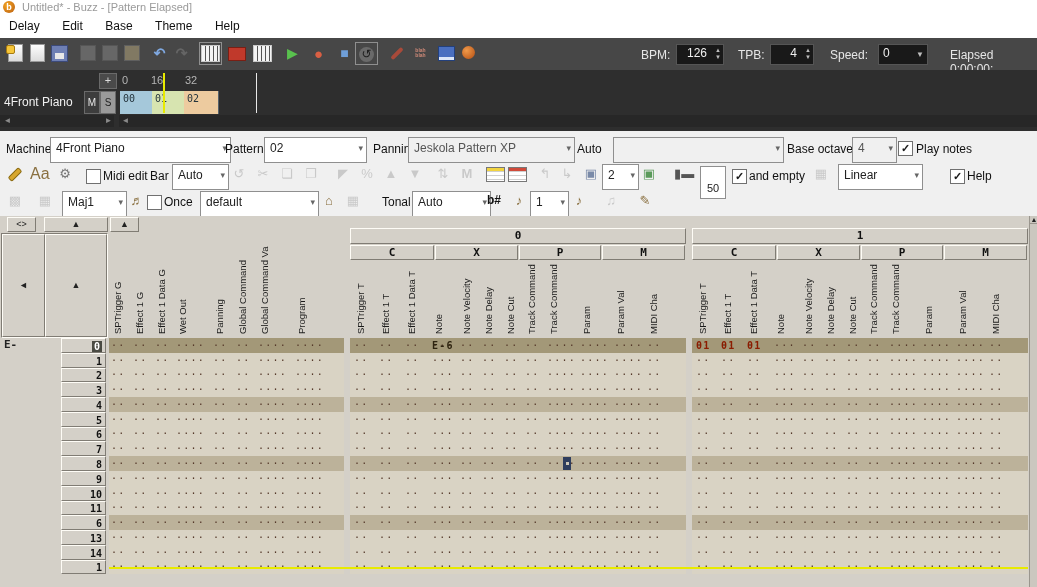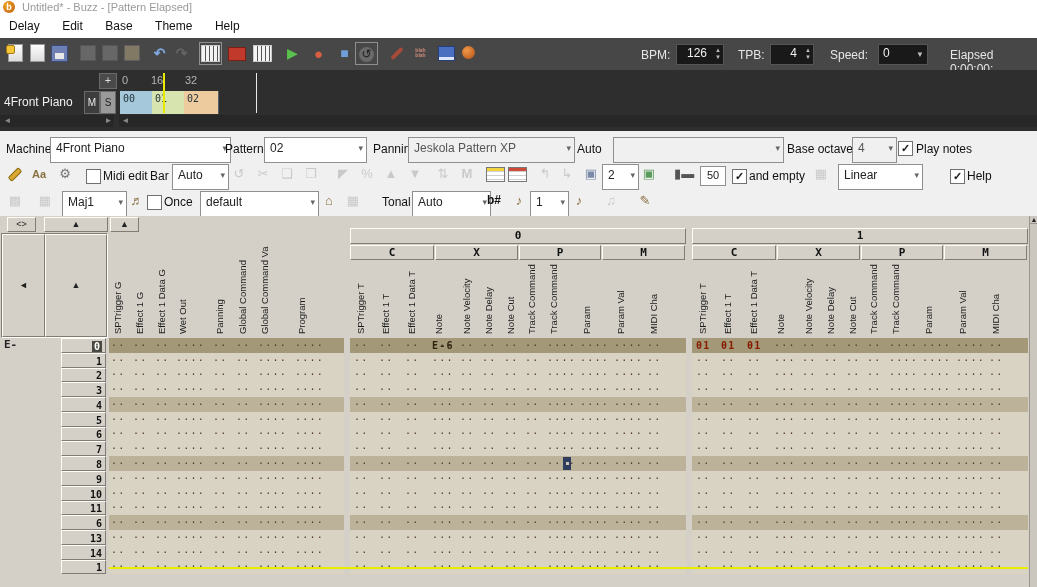--- a/index.html
+++ b/index.html
@@ -68,21 +68,21 @@
   .combo.dis{background:#f0f0f0;color:#555;}
   .combo .ar{position:absolute;right:3px;top:5px;font-size:9px;color:#666;}
   .cb{width:13px;height:13px;background:#fff;border:1px solid #707070;font-size:11px;
       line-height:12px;text-align:center;color:#1a1a1a;font-weight:bold;}
   .gicon{width:18px;height:18px;text-align:center;line-height:18px;font-size:13px;color:#9a9a9a;}
   .cicon{color:#8a7040;}
   .mini-table{width:17px;height:13px;margin-top:2px;border:1px solid #777;background:
      repeating-linear-gradient(#fff 0 3px,#cfcfcf 3px 4px);}
   .mt-y{box-shadow:inset 0 3px 0 #f2d440;} .mt-r{box-shadow:inset 0 3px 0 #d04a3a;}
   .num-input{width:24px;height:16px;background:#fff;border:1px solid #8f8f8f;font-size:11px;
-     text-align:center;padding-top:2px;color:#222;}
+     text-align:center;padding-top:15px;color:#222;}
   
   #pattern{left:0;top:216px;width:1037px;height:371px;background:#d4d0c8;}
   .bevel{background:#d4d0c8;border:1px solid;border-color:#fefcf6 #807c74 #807c74 #fefcf6;}
   .sunken{border:1px solid;border-color:#807c74 #fefcf6 #fefcf6 #807c74;}
   .navbtn{text-align:center;color:#222;font-size:9px;}
   .vlab{position:absolute;transform-origin:0 0;transform:rotate(-90deg);font-size:9.5px;
      color:#1c1c1c;white-space:nowrap;top:334px;}
   .grp{position:absolute;top:245px;height:13px;text-align:center;font-family:"DejaVu Sans Mono",monospace;
      font-weight:bold;font-size:11px;line-height:13px;color:#111;}
   .trkbar{position:absolute;top:228px;height:14px;text-align:center;font-family:"DejaVu Sans Mono",monospace;
@@ -211,21 +211,21 @@
   <div class="abs eb-label" style="left:577px;top:11px">Auto</div>
   <div class="abs combo dis" style="left:613px;top:6px;width:150px"><span></span><span class="ar">▾</span></div>
   <div class="abs eb-label" style="left:787px;top:11px">Base octave</div>
   <div class="abs combo dis" style="left:852px;top:6px;width:24px"><span>4</span><span class="ar">▾</span></div>
   <div class="abs cb" style="left:898px;top:10px">✓</div>
   <div class="abs eb-label" style="left:916px;top:11px">Play notes</div>
 
   <div class="abs gicon cicon" style="left:6px;top:34px">
       <div class="ic-wrench wr-gold" style="height:13px;margin:2px auto"></div>
     </div>
-  <div class="abs gicon cicon" style="left:30px;top:34px;font-size:11px;font-weight:bold">Aa</div>
+  <div class="abs gicon cicon" style="left:30px;top:34px;font-size:16px;font-weight:normal">Aa</div>
   <div class="abs gicon" style="left:56px;top:34px;color:#777">⚙</div>
   <div class="abs cb" style="left:86px;top:38px"></div>
   <div class="abs eb-label" style="left:103px;top:38px">Midi edit</div>
   <div class="abs eb-label" style="left:150px;top:38px">Bar</div>
   <div class="abs combo" style="left:172px;top:33px;width:36px"><span>Auto</span><span class="ar">▾</span></div>
   <div class="abs gicon dim" style="left:230px;top:34px">↺</div>
   <div class="abs gicon dim" style="left:254px;top:34px">✂</div>
   <div class="abs gicon dim" style="left:278px;top:34px">❏</div>
   <div class="abs gicon dim" style="left:302px;top:34px">❐</div>
   <div class="abs gicon dim" style="left:334px;top:34px">◤</div>

